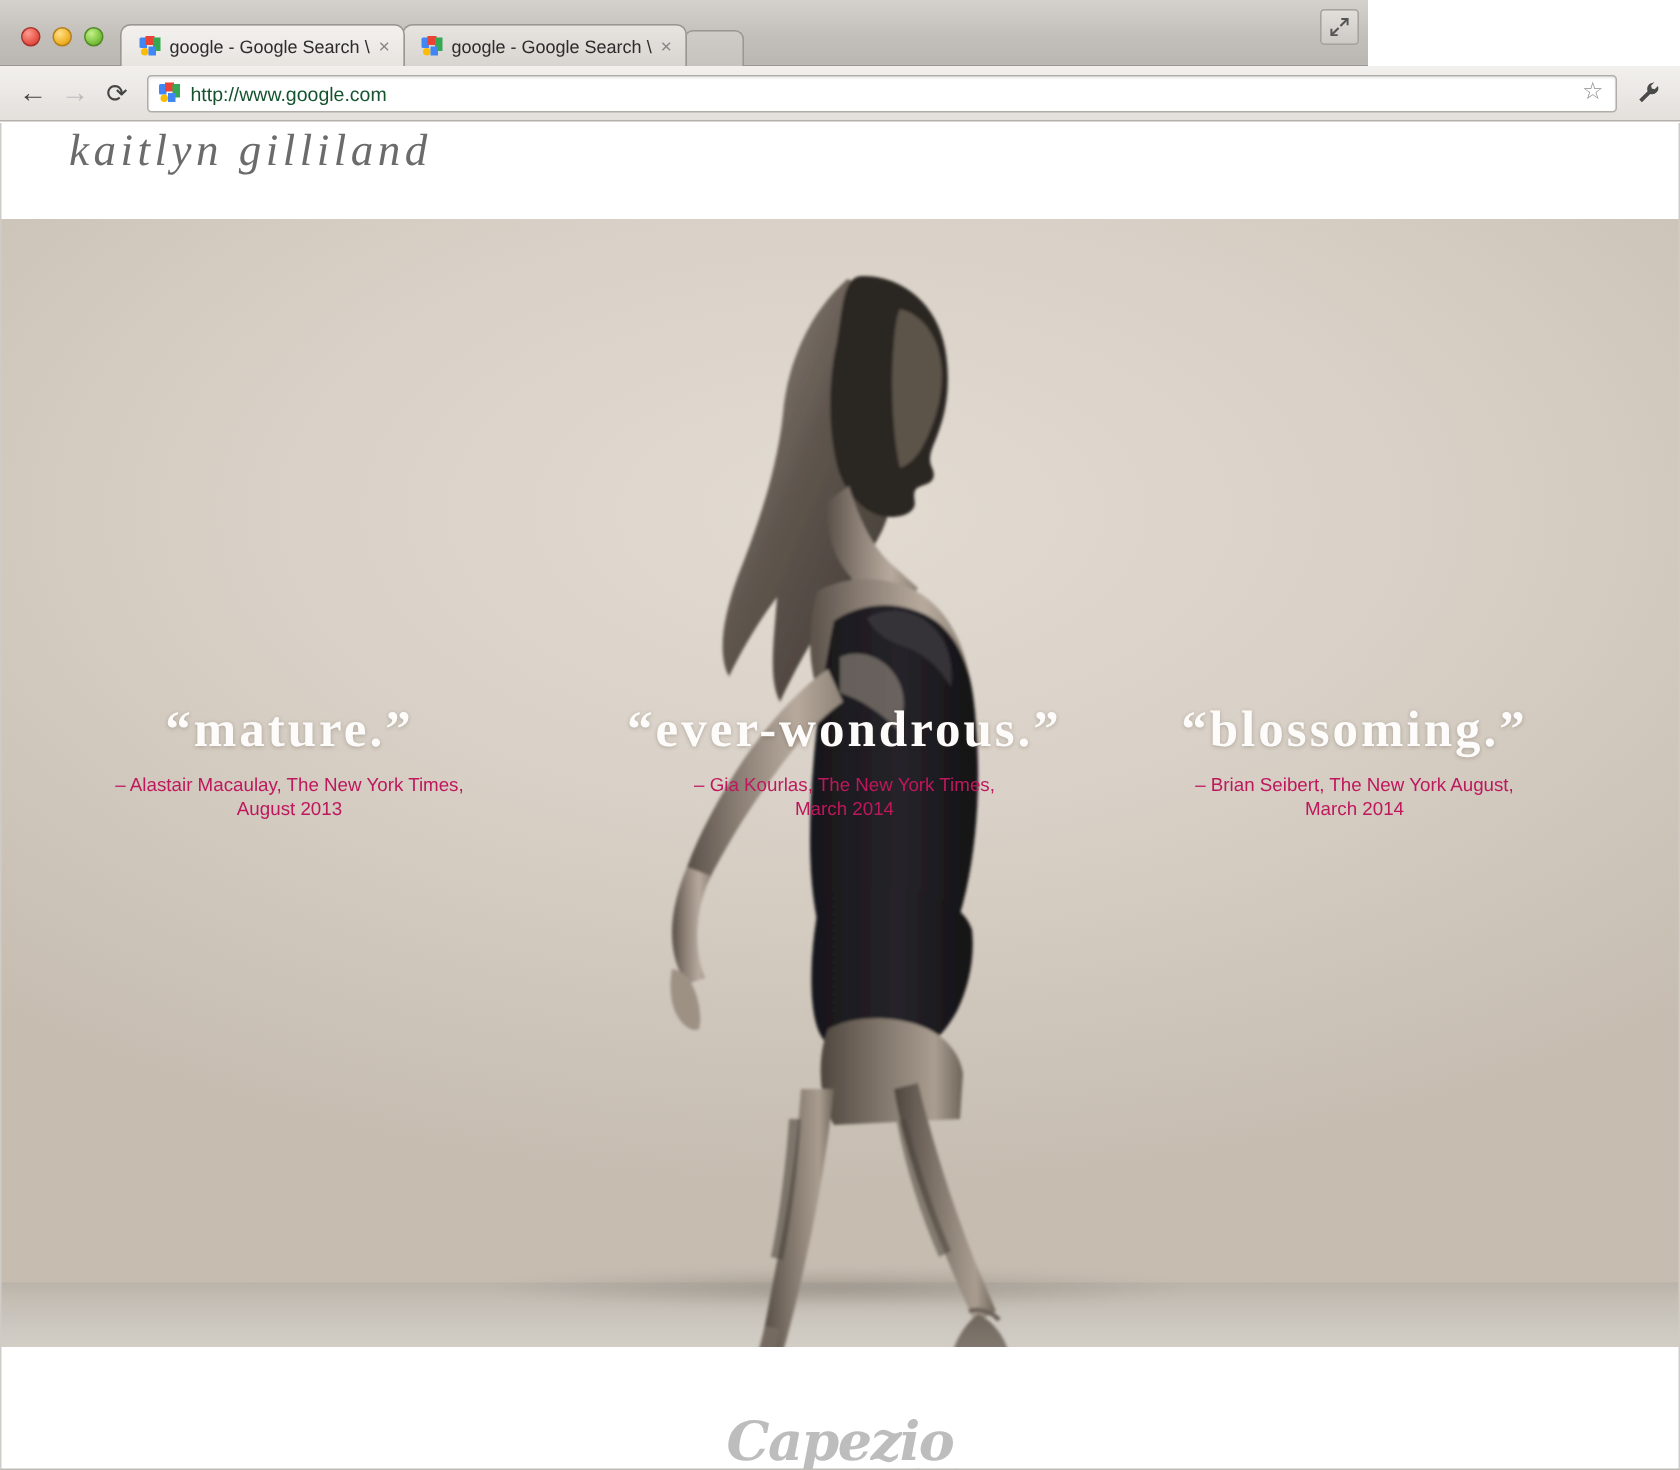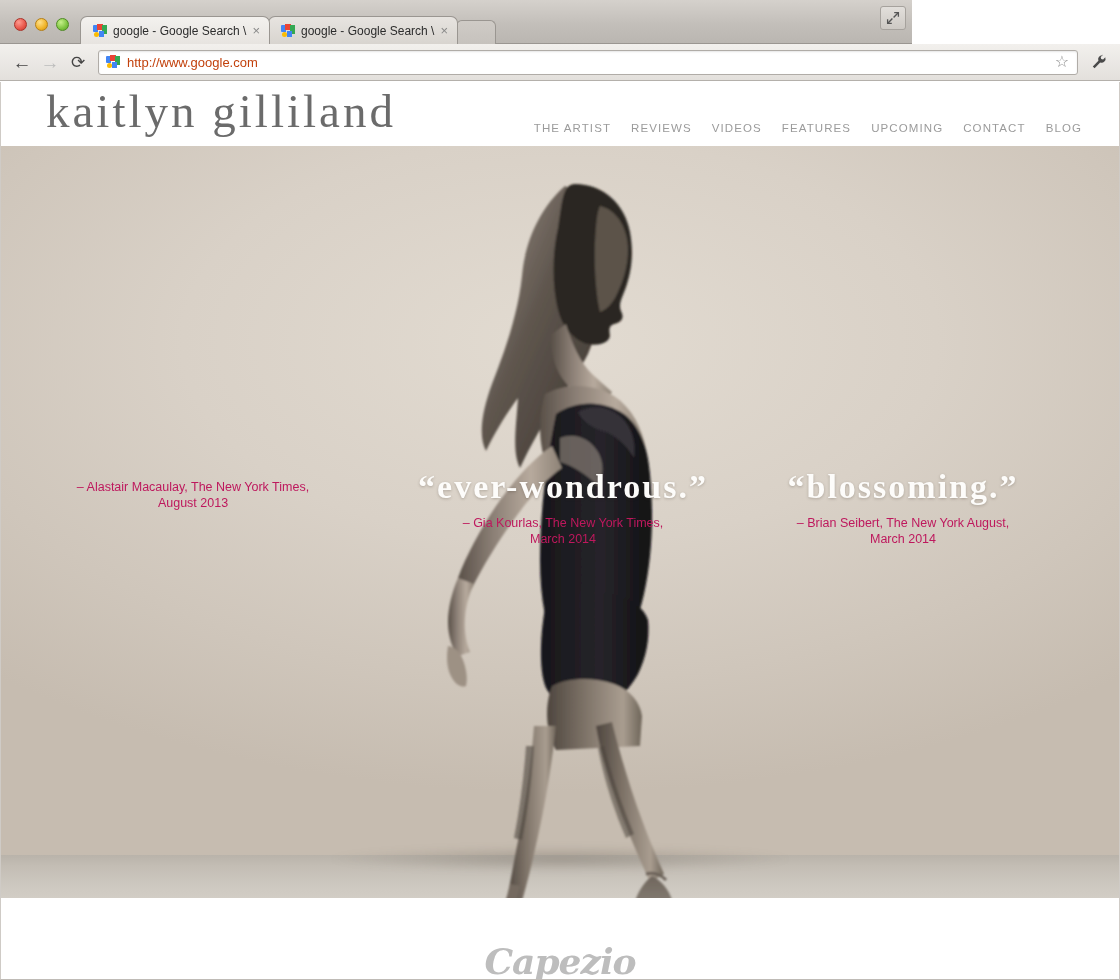--- a/index.html
+++ b/index.html
@@ -94,21 +94,21 @@
 
   .urlbar {
     flex: 1; height: 25px; margin: 0 8px 0 6px;
     background: #ffffff;
     border: 1px solid #b0aca7; border-radius: 3px;
     display: flex; align-items: center;
     padding: 0 6px 0 7px;
     box-shadow: inset 0 1px 2px rgba(0,0,0,.10);
   }
   .url-text {
-    flex: 1; font-size: 13px; color: #c2410c; margin-left: 7px;
+    flex: 1; font-size: 13px; color: #14532d; margin-left: 7px;
     white-space: nowrap; overflow: hidden;
   }
   .star-icon { color: #8d8d8d; font-size: 16px; line-height: 1; padding-right: 2px; }
   .wrench-btn {
     width: 26px; height: 26px;
     display: flex; align-items: center; justify-content: center;
     color: #4a4a4a;
   }
 
   
@@ -121,24 +121,25 @@
 
   .site-header {
     position: relative;
     height: 64px;
     background: #ffffff;
     display: flex; align-items: center;
   }
   .logo {
     position: absolute; left: 46px; top: 2px;
     font-family: "Liberation Serif", serif;
-    font-size: 47px; font-weight: 400;
+    font-size: 30px; font-weight: 400;
     letter-spacing: 3px;
     color: #6b6b6b;
     white-space: nowrap;
+    font-style: italic;
   }
   .mainnav {
     position: absolute; right: 28px; top: 40px;
     display: flex; gap: 0;
   }
   .nav-item {
     font-size: 11.5px; letter-spacing: 1.1px;
     color: #9b9b9b; text-transform: uppercase;
     padding: 0 10px; white-space: nowrap;
   }
@@ -304,29 +305,20 @@
       <svg width="16" height="16" viewBox="0 0 16 16" aria-hidden="true">
         <path d="M11.2 1.2a4.1 4.1 0 0 0-3.8 5.6L1.8 12.4l1.8 1.8 5.6-5.6a4.1 4.1 0 0 0 5.1-5.3l-2.2 2.2-1.9-.5-.5-1.9 2.2-2.2a4 4 0 0 0-.7-.1z" fill="#4a4a4a"></path>
       </svg>
     </div>
   </div>
 
   <div class="viewport">
 
     <div class="site-header">
       <div class="logo">kaitlyn gilliland</div>
-      <div class="mainnav">
-        <span class="nav-item">THE ARTIST</span>
-        <span class="nav-item">REVIEWS</span>
-        <span class="nav-item">VIDEOS</span>
-        <span class="nav-item">FEATURES</span>
-        <span class="nav-item">UPCOMING</span>
-        <span class="nav-item">CONTACT</span>
-        <span class="nav-item">BLOG</span>
-      </div>
     </div>
 
     <div class="hero">
       <div class="hero-bg"></div>
       <div class="hero-floor"></div>
       <div class="floor-shadow"></div>
 
       <svg class="dancer" viewBox="0 0 1120 752" preserveAspectRatio="none">
         <defs>
           <linearGradient id="skin" x1="0" y1="0" x2="1" y2="0">
@@ -441,20 +433,21 @@
           <path d="M646 728 C654 726 662 729 666 734" stroke="#6a6158" stroke-width="3" fill="none"></path>
         </g>
 
         <ellipse cx="512" cy="846" rx="34" ry="6" fill="#6d665c" opacity=".35" filter="url(#softer)"></ellipse>
         <ellipse cx="656" cy="800" rx="30" ry="6" fill="#6d665c" opacity=".30" filter="url(#softer)"></ellipse>
       </svg>
 
       <div class="quotes">
 
         <div class="quote-block q1">
+          <div class="quote-text">“mature.”</div>
           <div class="quote-attr">
             <span>– Alastair Macaulay, The New York Times,</span><br>
             <span>August 2013</span>
           </div>
         </div>
 
         <div class="quote-block q2">
           <div class="quote-text">“ever-wondrous.”</div>
           <div class="quote-attr">
             <span>– Gia Kourlas, The New York Times,</span><br>

